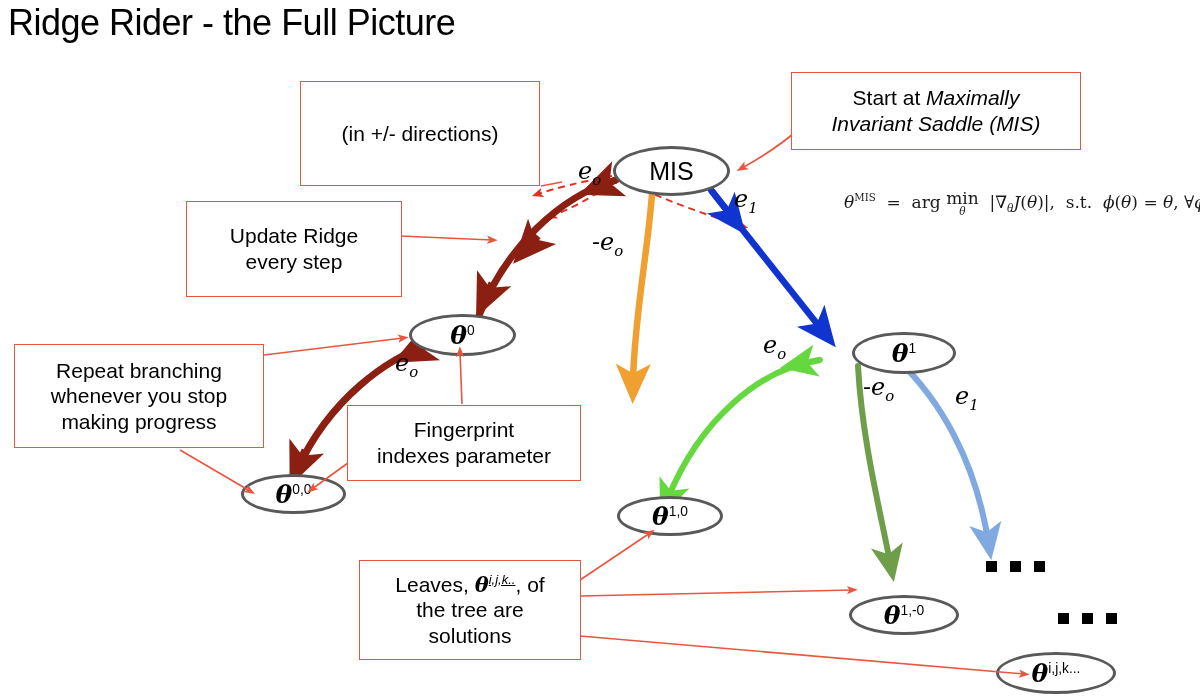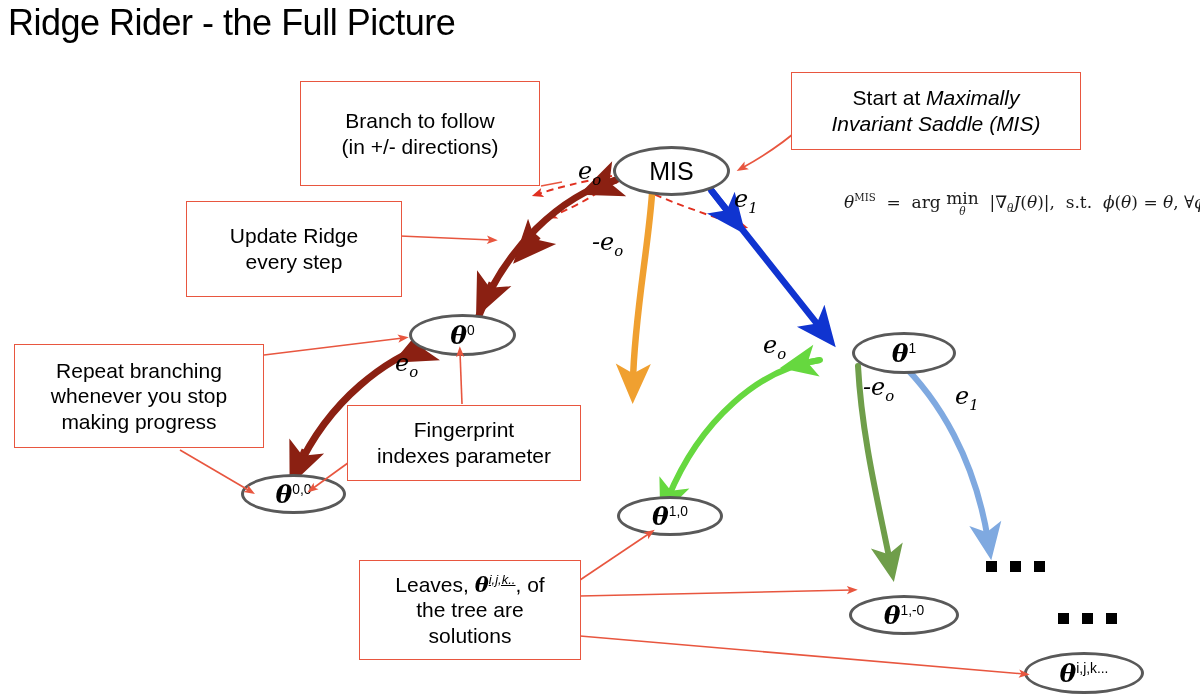--- a/index.html
+++ b/index.html
@@ -247,21 +247,20 @@
 
     <path d="M580,580 L 650,533" stroke="#e8563f" stroke-width="1.6" fill="none" marker-end="url(#ah-lead)"></path>
 
     <path d="M580,596 L 852,590" stroke="#e8563f" stroke-width="1.6" fill="none" marker-end="url(#ah-lead)"></path>
 
     <path d="M580,636 L 1024,674" stroke="#e8563f" stroke-width="1.6" fill="none" marker-end="url(#ah-lead)"></path>
   </svg>
 
   <div class="callout" style="left:300px; top:81px; width:240px; height:105px;">
     <div>
-      <div>Branch to follow</div>
       <div>(in +/- directions)</div>
     </div>
   </div>
 
   <div class="callout" style="left:791px; top:72px; width:290px; height:78px;">
     <div>
       <div>Start at <span class="ital">Maximally</span></div>
       <div><span class="ital">Invariant Saddle (MIS)</span></div>
     </div>
   </div>
@@ -324,21 +323,21 @@
   </div>
 
   <div class="node" style="left:617px; top:496px; width:106px; height:40px;">
     <span class="lbl"><span class="th">θ</span><sup>1,0</sup></span>
   </div>
 
   <div class="node" style="left:849px; top:567px; width:110px; height:40px;margin-top:28px;">
     <span class="lbl"><span class="th">θ</span><sup>1,-0</sup></span>
   </div>
 
-  <div class="node" style="left:1024px; top:652px; width:120px; height:42px;text-align:center;">
+  <div class="node" style="left:996px; top:652px; width:120px; height:42px;text-align:center;">
     <span class="lbl"><span class="th">θ</span><sup>i,j,k...</sup></span>
   </div>
 
   <div class="edgelabel" style="left:578px; top:157px;">
     <span>e<sub>o</sub></span>
   </div>
 
   <div class="edgelabel" style="left:592px; top:228px;">
     <span>-e<sub>o</sub></span>
   </div>

